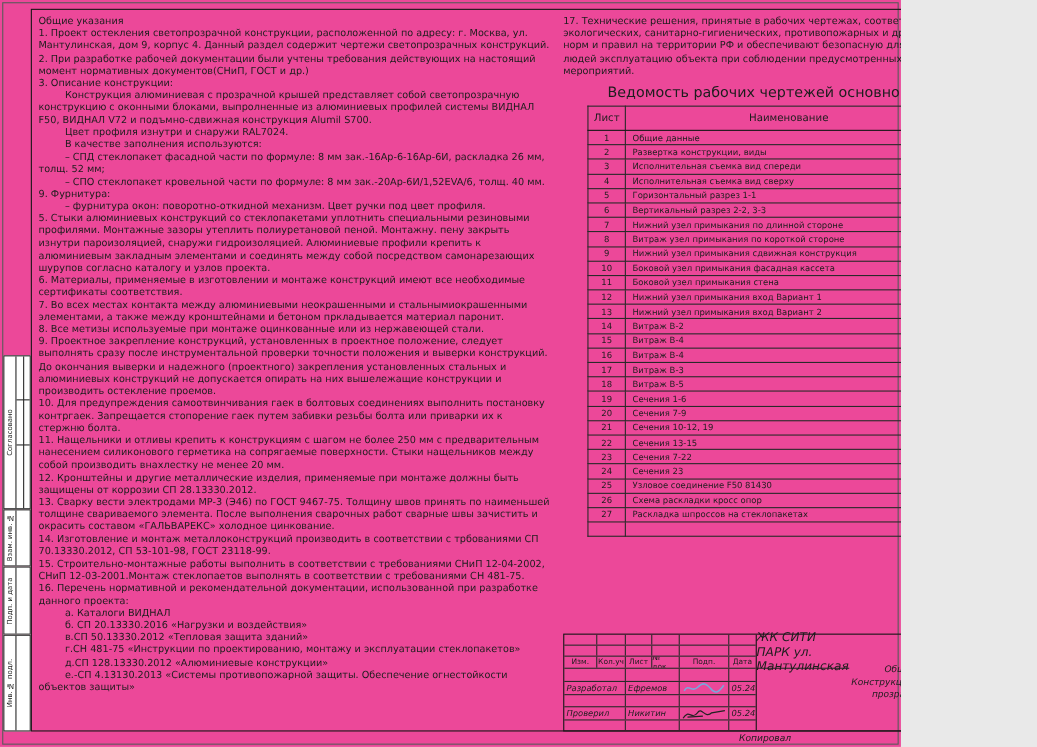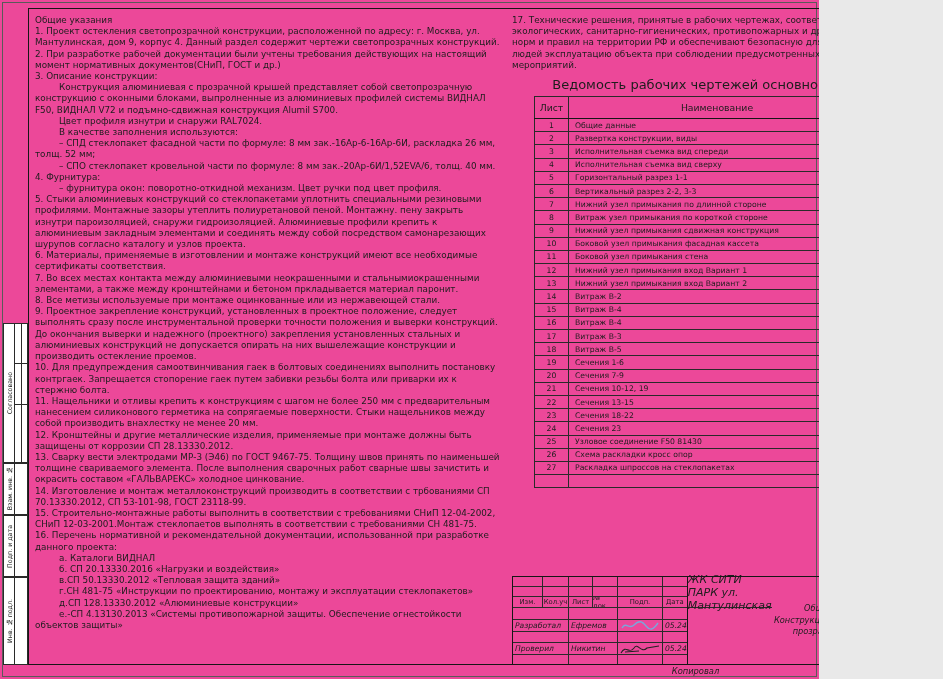--- a/index.html
+++ b/index.html
@@ -116,21 +116,21 @@
       <p class="note-par indent">Конструкция алюминиевая с прозрачной крышей представляет собой светопрозрачную конструкцию с оконными блоками, выпролненные из алюминиевых профилей системы ВИДНАЛ F50, ВИДНАЛ V72 и подъмно-сдвижная конструкция Alumil S700.</p>
 
       <p class="note-par indent">Цвет профиля изнутри и снаружи RAL7024.</p>
 
       <p class="note-par indent">В качестве заполнения используются:</p>
 
       <p class="note-par indent">– СПД стеклопакет фасадной части по формуле: 8 мм зак.-16Ар-6-16Ар-6И, раскладка 26 мм, толщ.  52 мм;</p>
 
       <p class="note-par indent">– СПО стеклопакет кровельной части по формуле: 8 мм зак.-20Ар-6И/1,52EVA/6, толщ.  40 мм.</p>
 
-      <p class="note-par flush">4. Фурнитура:</p>
+      <p class="note-par flush">9. Фурнитура:</p>
 
       <p class="note-par indent">– фурнитура окон: поворотно-откидной механизм. Цвет ручки под цвет профиля.</p>
 
       <p class="note-par flush">5. Стыки алюминиевых конструкций со стеклопакетами уплотнить специальными резиновыми профилями. Монтажные зазоры утеплить полиуретановой пеной. Монтажну. пену закрыть изнутри пароизоляцией, снаружи гидроизоляцией. Алюминиевые профили крепить к алюминиевым закладным элементами и соединять между собой посредством самонарезающих шурупов согласно каталогу и узлов проекта.</p>
 
       <p class="note-par flush">6. Материалы, применяемые в изготовлении и монтаже конструкций имеют все необходимые сертификаты соответствия.</p>
 
       <p class="note-par flush">7. Во всех местах контакта между алюминиевыми неокрашенными и стальнымиокрашенными элементами, а также между кронштейнами и бетоном пркладывается материал паронит.</p>
 
       <p class="note-par flush">8. Все метизы используемые при монтаже оцинкованные или из нержавеющей стали.</p>
@@ -309,21 +309,21 @@
           </tr>
 
           <tr>
             <td class="num">22</td>
             <td>Сечения 13-15</td>
             <td></td>
           </tr>
 
           <tr>
             <td class="num">23</td>
-            <td>Сечения 18-22</td>
+            <td>Сечения 7-22</td>
             <td></td>
           </tr>
 
           <tr>
             <td class="num">24</td>
             <td>Сечения 23</td>
             <td></td>
           </tr>
 
           <tr>

